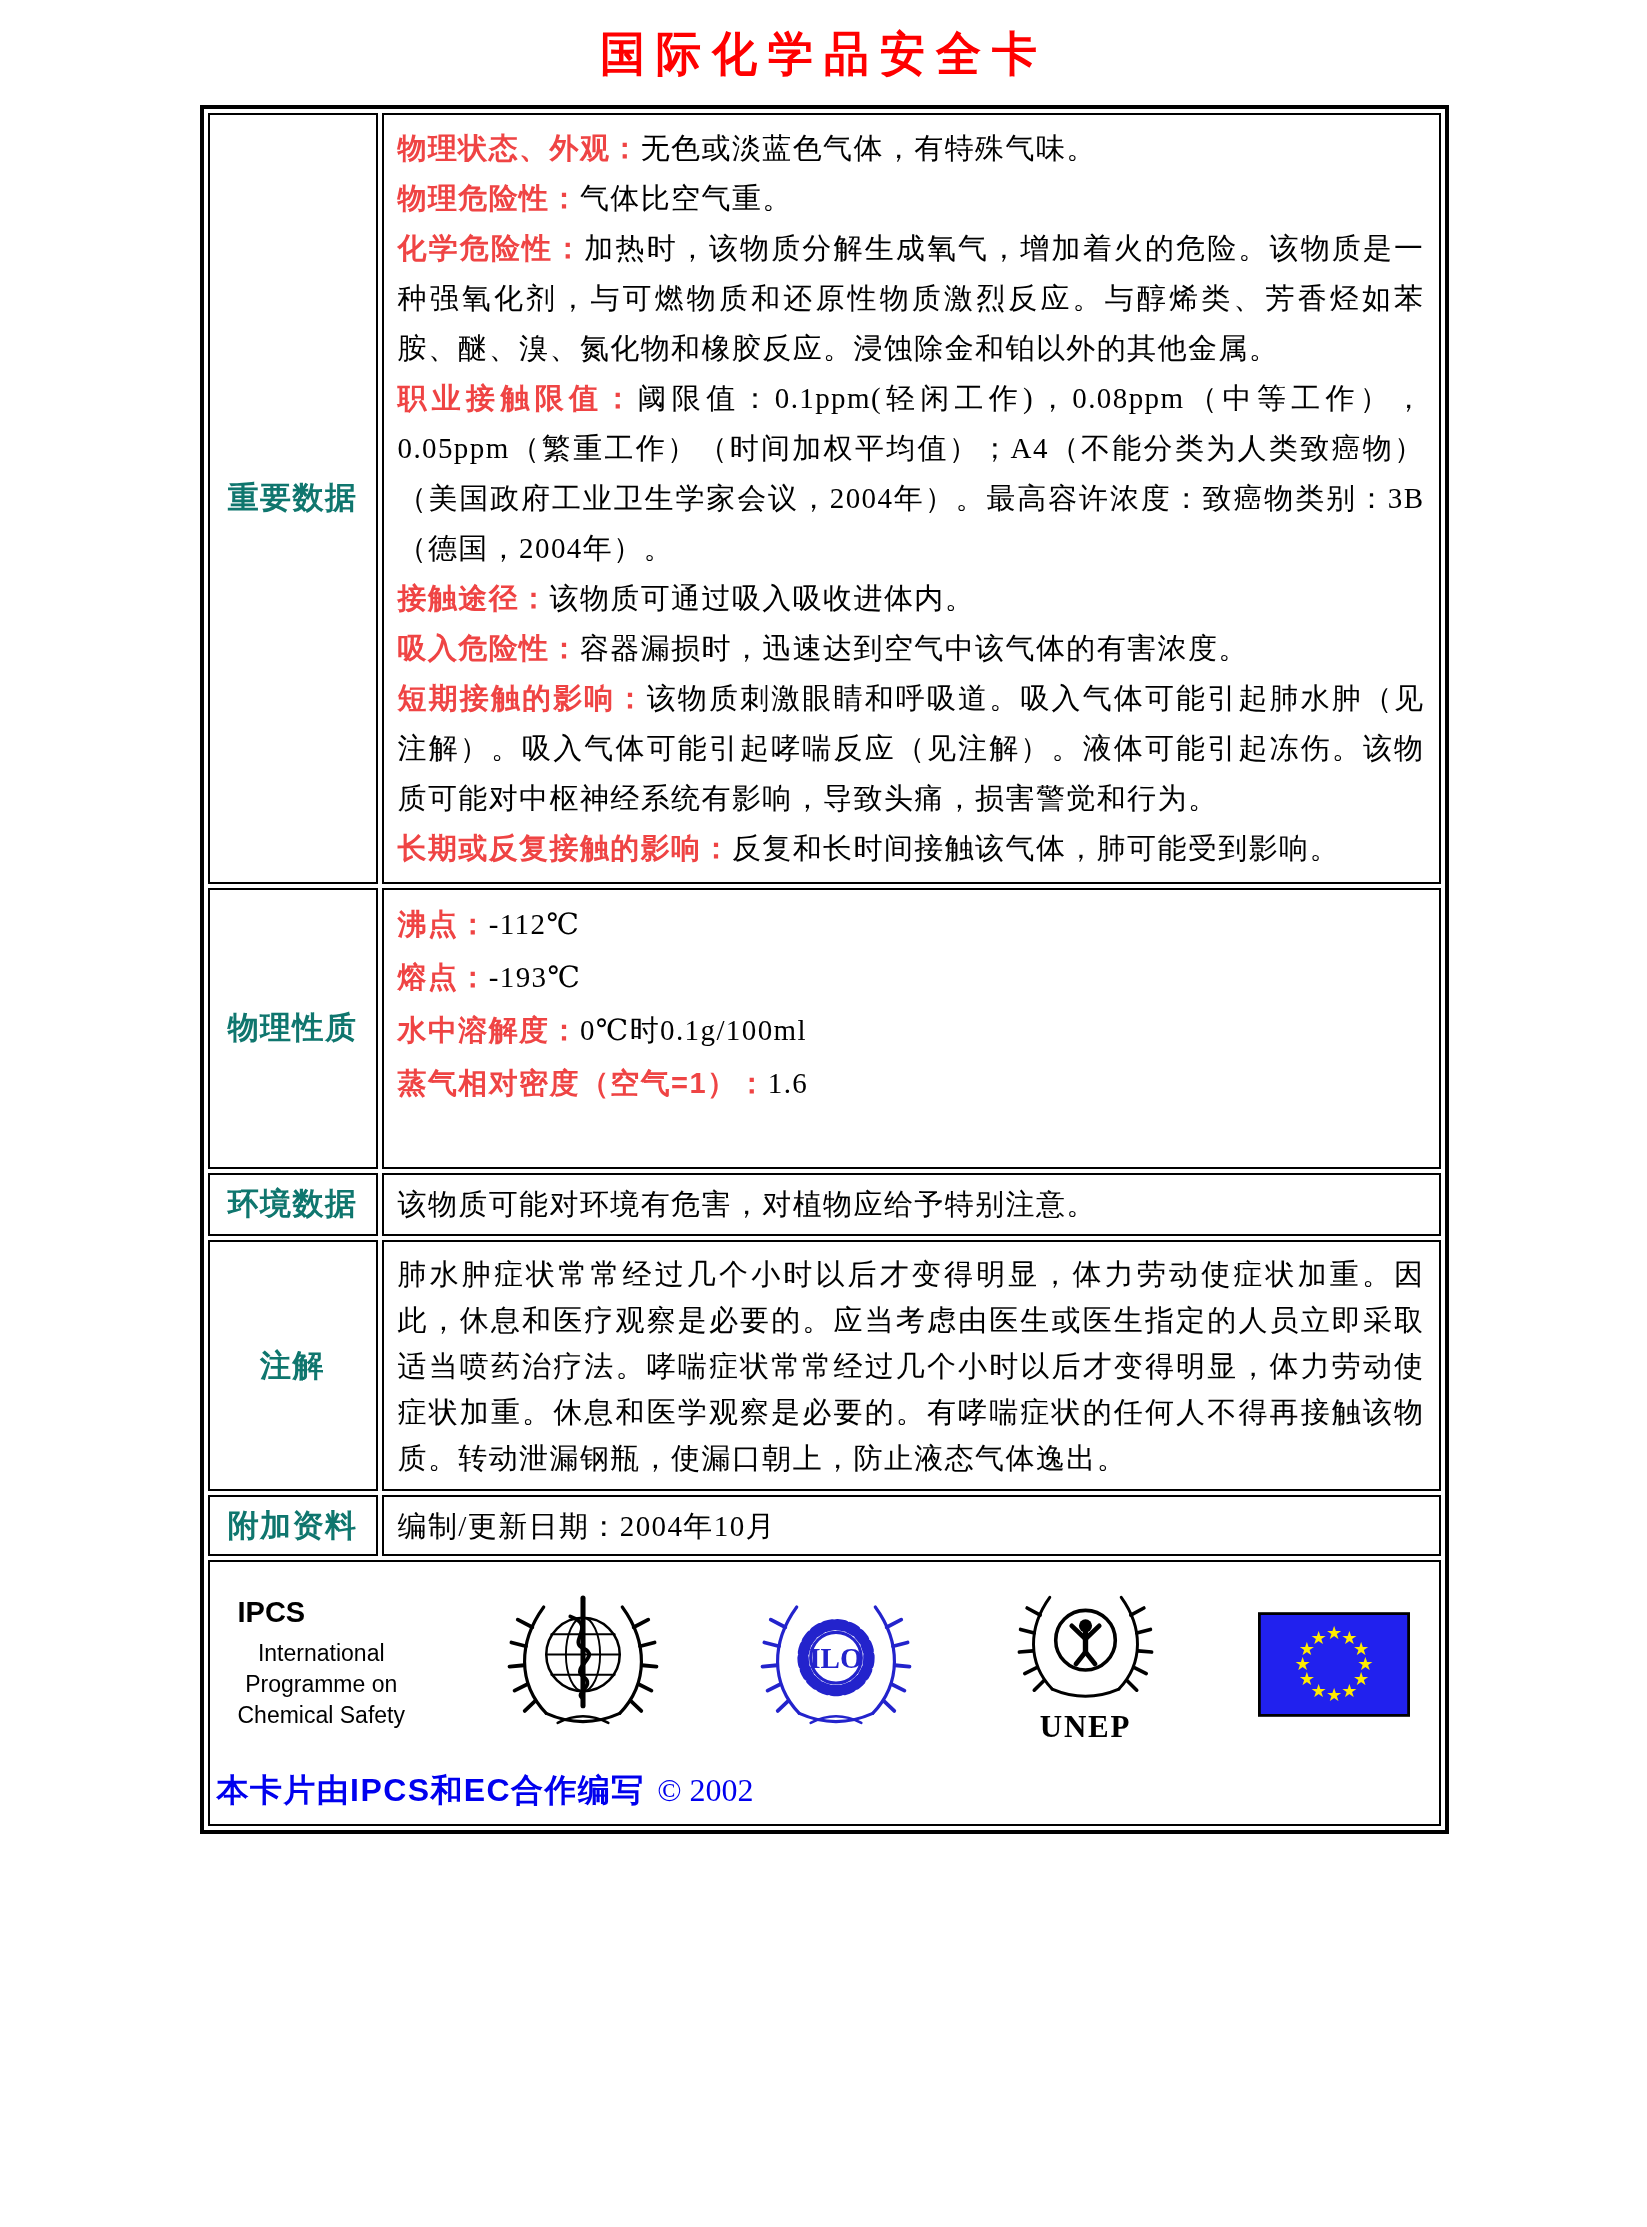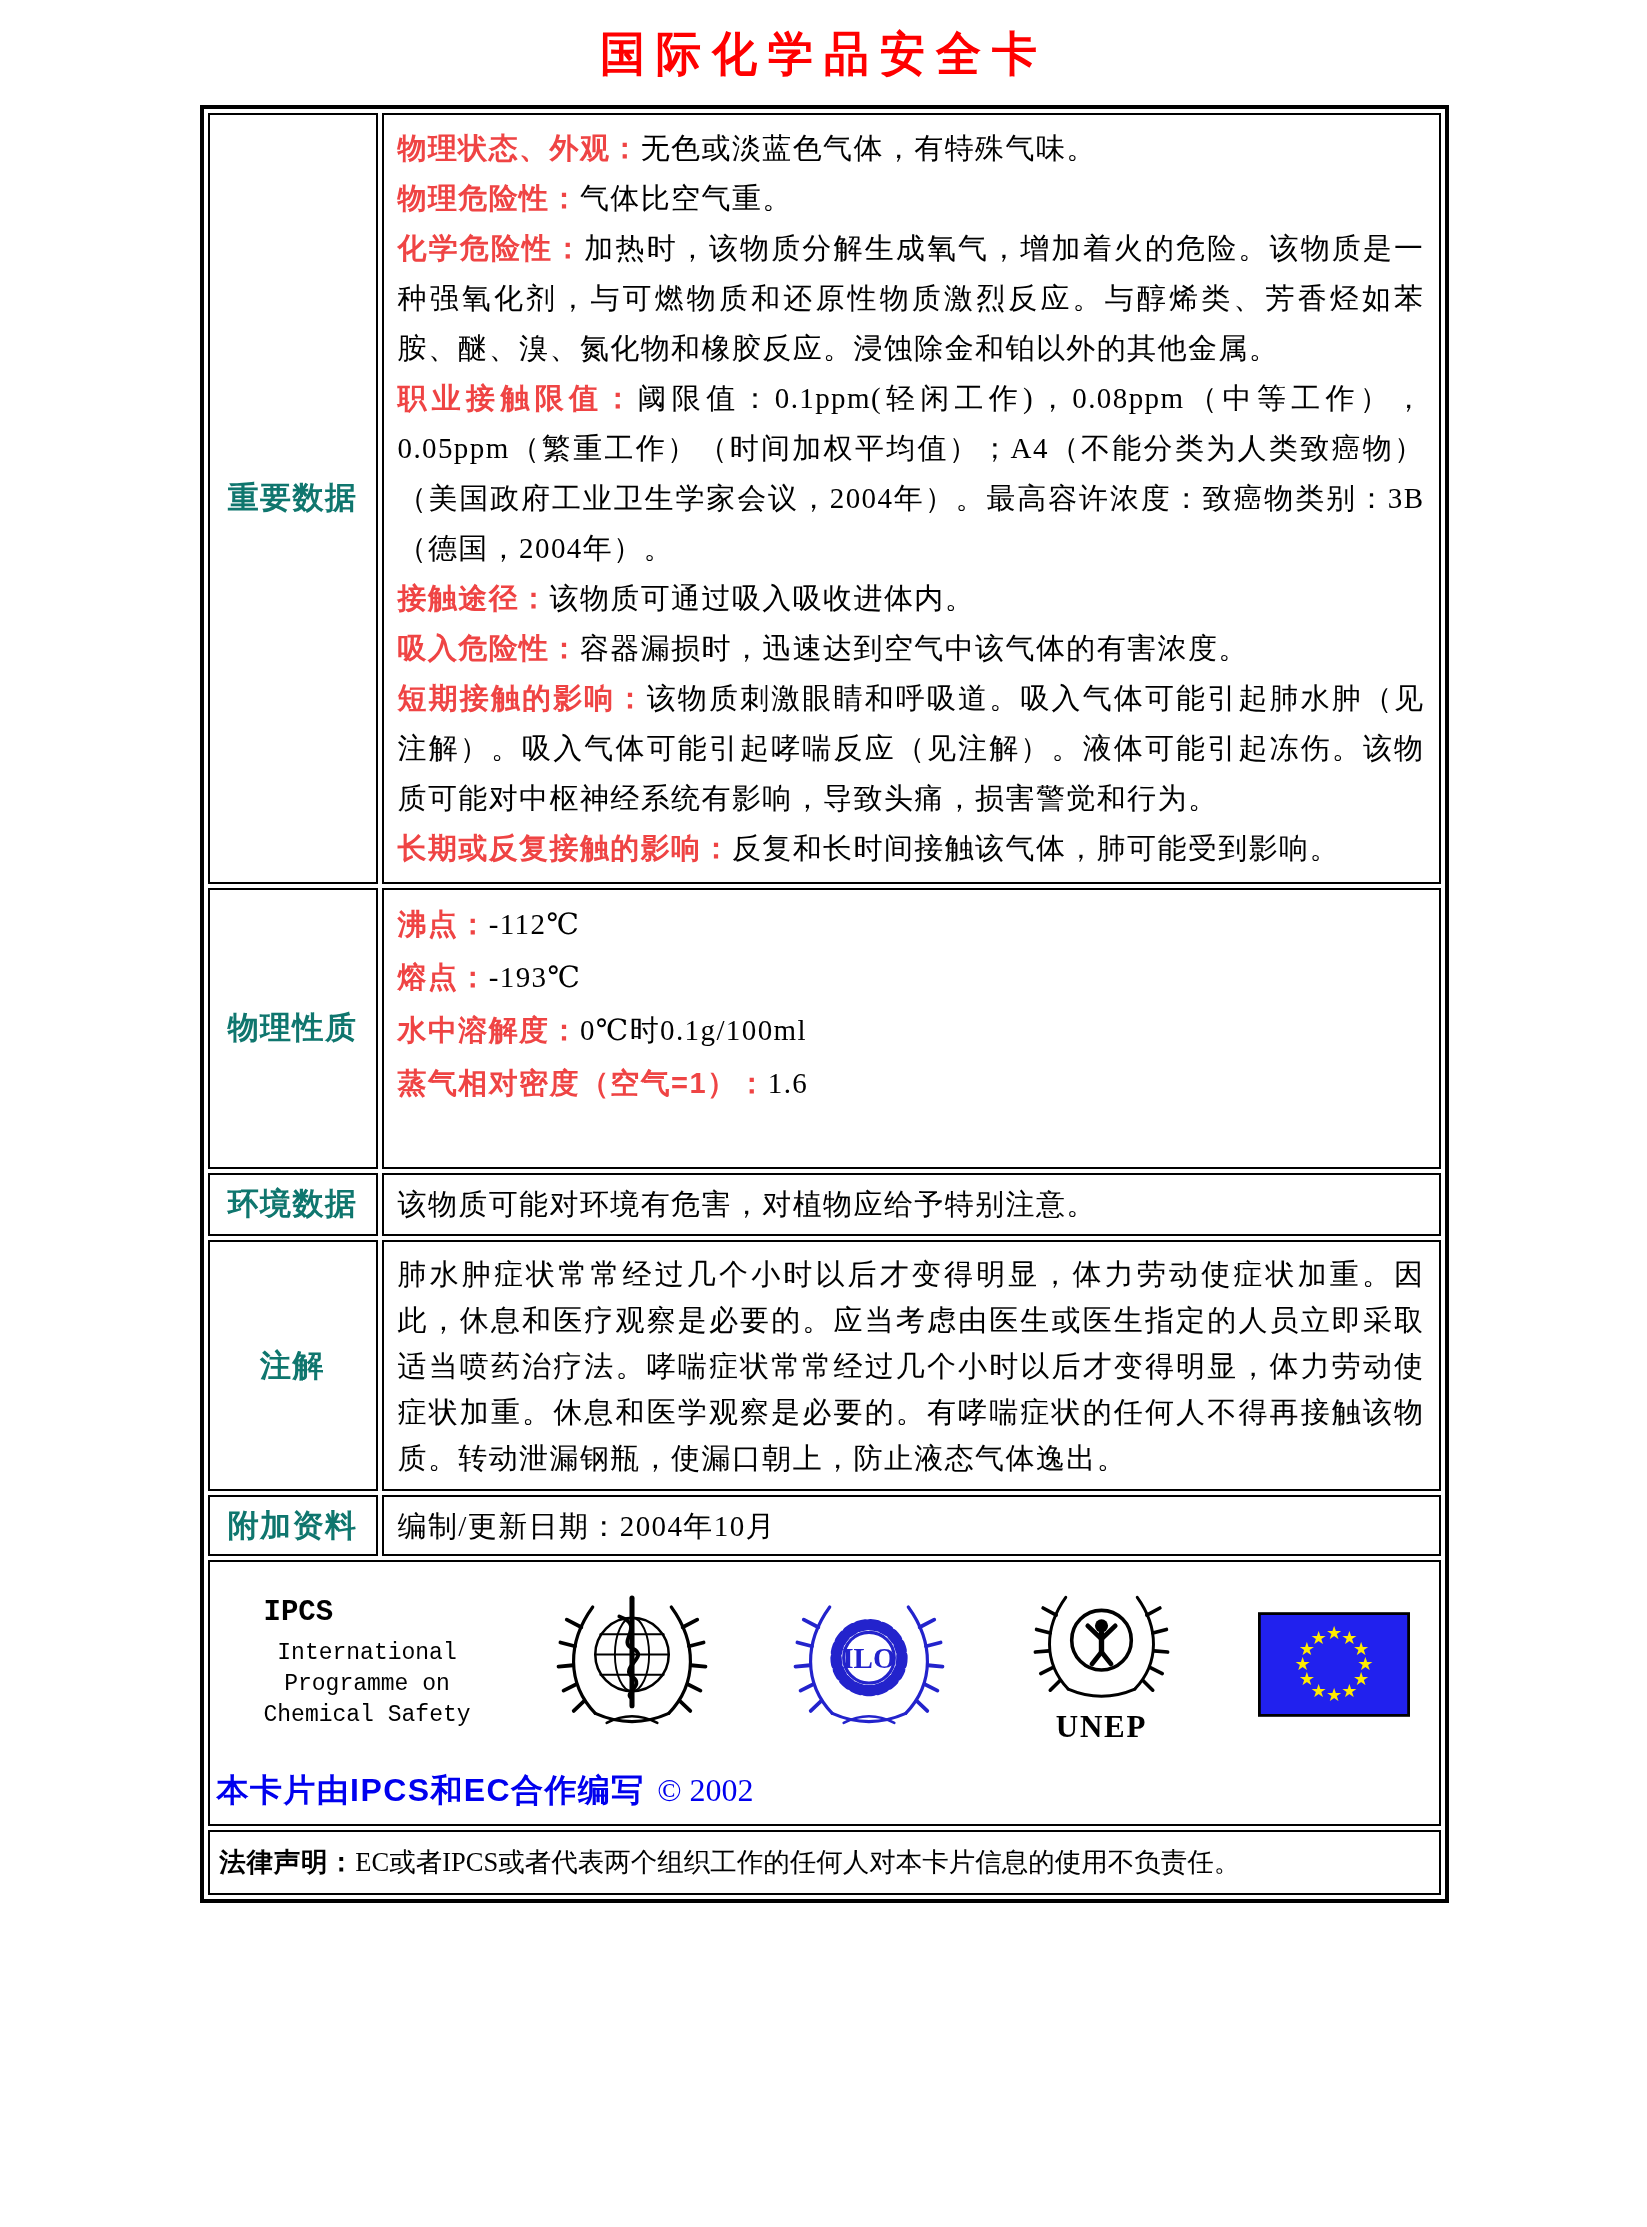--- a/index.html
+++ b/index.html
@@ -38,21 +38,21 @@
   .para{line-height:50px;}
   .bh{color:#ef4444;font-weight:bold;font-family:"Liberation Sans","DejaVu Sans",sans-serif;}
   .bt{font-family:"Liberation Serif","DejaVu Serif",serif;}
   td.phys-cell{height:260px;}
   .phys-line{line-height:53px;}
   td.env-cell,.env-line{line-height:43px;}
   td.notes-cell{line-height:46px;}
   td.addl-cell{line-height:40px;}
   td.footer-cell{padding:15.3px 7px 11px;}
   .logo-row{display:flex;align-items:center;justify-content:space-between;padding:0 21px;}
-  .ipcs-block{font-family:Liberation Mono, monospace;line-height:31px;margin-left:26px;}
+  .ipcs-block{font-family:Liberation Sans, sans-serif;line-height:31px;}
   .ipcs-name{font-size:29px;font-weight:bold;margin-bottom:9.8px;}
   .ipcs-line{font-size:23px;text-align:center;}
   .credit{
     text-align:left;margin-top:18px;color:#0000ee;font-size:32px;
   }
   .credit .credit-main{font-weight:bold;letter-spacing:1.4px;
     font-family:"Liberation Sans","DejaVu Sans",sans-serif;}
   .credit .credit-copy{font-family:"Liberation Serif","DejaVu Serif",serif;margin-left:12.6px;}
   td.legal-cell{padding:11px 9.8px;font-size:26.5px;line-height:39px;}
   .legal-label{font-weight:bold;letter-spacing:0.7px;
@@ -221,20 +221,15 @@
           </g>
         </svg>
       </div>
 
       <div class="credit">
         <span class="credit-main">本卡片由IPCS和EC合作编写</span><span class="credit-copy">© 2002</span>
       </div>
     </td>
   </tr>
 
-  <tr>
-    <td colspan="2" class="legal-cell">
-      <span class="legal-label">法律声明：</span><span class="bt">EC或者IPCS或者代表两个组织工作的任何人对本卡片信息的使用不负责任。</span>
-    </td>
-  </tr>
 </tbody>
   </table>
 
 
 </body></html>

